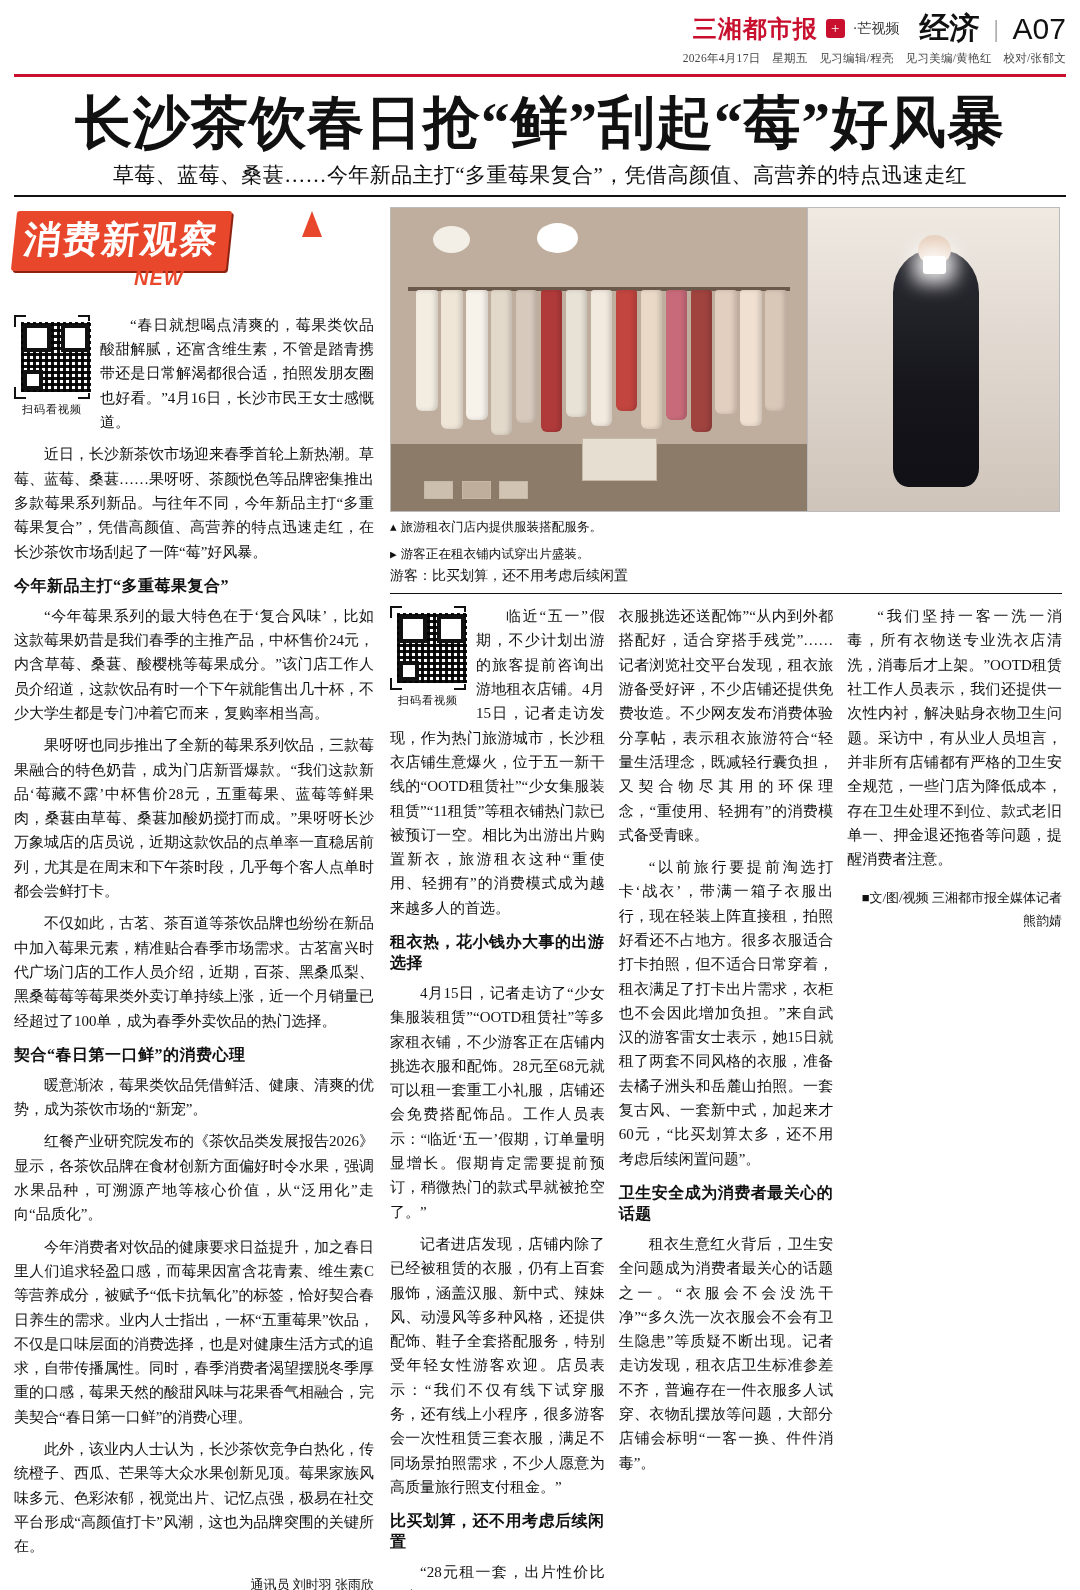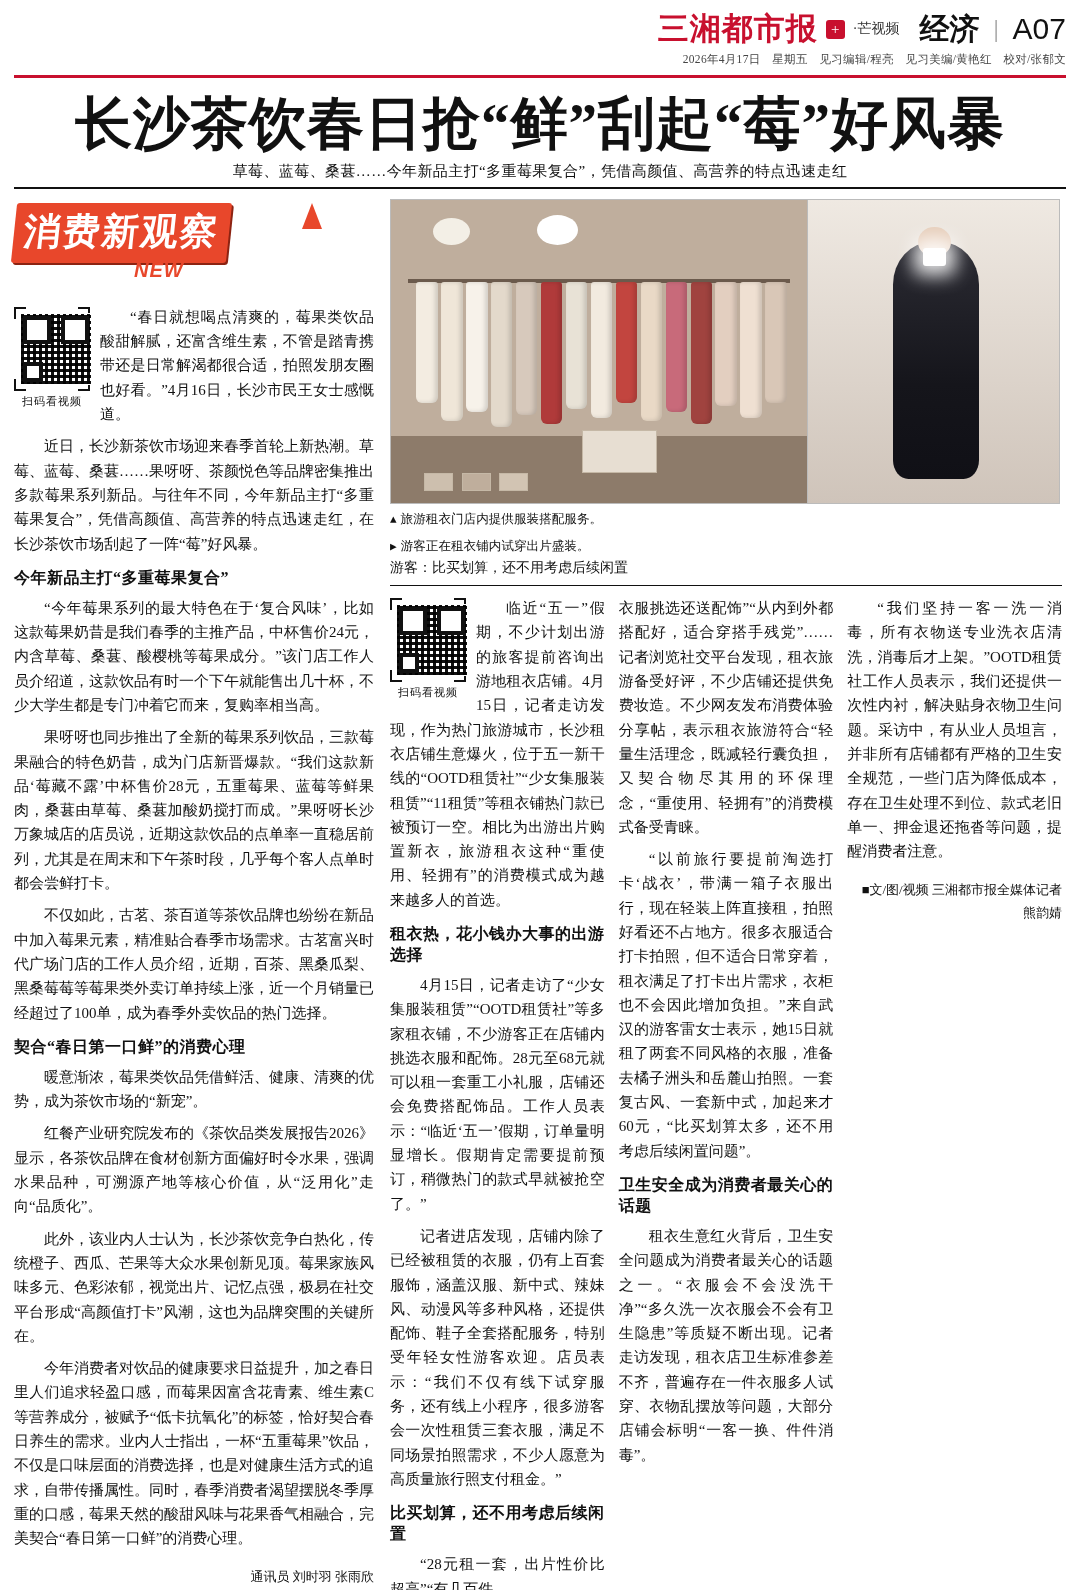--- a/index.html
+++ b/index.html
@@ -14,21 +14,21 @@
   }
   .page { width:1080px; height:1590px; position:relative; padding:0 14px; }
 
   
   .masthead {
     display:flex; align-items:flex-start; justify-content:flex-end;
     padding:8px 0 4px 0; border-bottom:none;
   }
   .mast-title {
     font-family:Liberation Sans, sans-serif;
-    font-size:31px; font-weight:bold; color:#c8102e; letter-spacing:1px;
+    font-size:24px; font-weight:bold; color:#c8102e; letter-spacing:1px;
   }
   .mast-badge {
     background:#c8102e; color:#fff; font-size:15px; width:19px; height:19px;
     display:inline-flex; align-items:center; justify-content:center; border-radius:3px;
   }
   .mast-sub { font-size:14px; color:#333; }
   .mast-section {
     font-size:30px; font-weight:bold; color:#111; padding-left:12px;
   }
   .mast-divider { color:#999; font-size:26px; padding:0 6px;}
@@ -41,21 +41,21 @@
 
   .rule-red { height:3px; background:#c8102e; margin:4px 0 0 0;}
 
   
   .headline {
     font-family:"Liberation Serif", serif;
     font-weight:bold; font-size:57px; line-height:1.12;
     letter-spacing:1px; color:#111; text-align:center; margin:14px 0 6px 0;
   }
   .subhead {
-    font-size:15px; color:#111; text-align:center; letter-spacing:.4px;
+    font-size:21px; color:#111; text-align:center; letter-spacing:.4px;
     margin-bottom:6px;
   }
   .rule-thin { height:2px; background:#111; margin:4px 0 10px 0; }
 
   
   .grid { display:flex; gap:16px; }
   .col-left { width:360px; }
   .col-right { width:672px; }
 
   
@@ -214,22 +214,22 @@
       <p class="body">近日，长沙新茶饮市场迎来春季首轮上新热潮。草莓、蓝莓、桑葚……果呀呀、茶颜悦色等品牌密集推出多款莓果系列新品。与往年不同，今年新品主打“多重莓果复合”，凭借高颜值、高营养的特点迅速走红，在长沙茶饮市场刮起了一阵“莓”好风暴。</p>
 
       <h3 class="sub">今年新品主打“多重莓果复合”</h3>
       <p class="body">“今年莓果系列的最大特色在于‘复合风味’，比如这款莓果奶昔是我们春季的主推产品，中杯售价24元，内含草莓、桑葚、酸樱桃等莓果成分。”该门店工作人员介绍道，这款饮品有时一个下午就能售出几十杯，不少大学生都是专门冲着它而来，复购率相当高。</p>
       <p class="body">果呀呀也同步推出了全新的莓果系列饮品，三款莓果融合的特色奶昔，成为门店新晋爆款。“我们这款新品‘莓藏不露’中杯售价28元，五重莓果、蓝莓等鲜果肉，桑葚由草莓、桑葚加酸奶搅打而成。”果呀呀长沙万象城店的店员说，近期这款饮品的点单率一直稳居前列，尤其是在周末和下午茶时段，几乎每个客人点单时都会尝鲜打卡。</p>
       <p class="body">不仅如此，古茗、茶百道等茶饮品牌也纷纷在新品中加入莓果元素，精准贴合春季市场需求。古茗富兴时代广场门店的工作人员介绍，近期，百茶、黑桑瓜梨、黑桑莓莓等莓果类外卖订单持续上涨，近一个月销量已经超过了100单，成为春季外卖饮品的热门选择。</p>
 
       <h3 class="sub">契合“春日第一口鲜”的消费心理</h3>
       <p class="body">暖意渐浓，莓果类饮品凭借鲜活、健康、清爽的优势，成为茶饮市场的“新宠”。</p>
       <p class="body">红餐产业研究院发布的《茶饮品类发展报告2026》显示，各茶饮品牌在食材创新方面偏好时令水果，强调水果品种，可溯源产地等核心价值，从“泛用化”走向“品质化”。</p>
+      <p class="body">今年消费者对饮品的健康要求日益提升，加之春日里人们追求轻盈口感，而莓果因富含花青素、维生素C等营养成分，被赋予“低卡抗氧化”的标签，恰好契合春日养生的需求。业内人士指出，一杯“五重莓果”饮品，不仅是口味层面的消费选择，也是对健康生活方式的追求，自带传播属性。同时，春季消费者渴望摆脱冬季厚重的口感，莓果天然的酸甜风味与花果香气相融合，完美契合“春日第一口鲜”的消费心理。</p>
       <p class="body">此外，该业内人士认为，长沙茶饮竞争白热化，传统橙子、西瓜、芒果等大众水果创新见顶。莓果家族风味多元、色彩浓郁，视觉出片、记忆点强，极易在社交平台形成“高颜值打卡”风潮，这也为品牌突围的关键所在。</p>
-      <p class="body">今年消费者对饮品的健康要求日益提升，加之春日里人们追求轻盈口感，而莓果因富含花青素、维生素C等营养成分，被赋予“低卡抗氧化”的标签，恰好契合春日养生的需求。业内人士指出，一杯“五重莓果”饮品，不仅是口味层面的消费选择，也是对健康生活方式的追求，自带传播属性。同时，春季消费者渴望摆脱冬季厚重的口感，莓果天然的酸甜风味与花果香气相融合，完美契合“春日第一口鲜”的消费心理。</p>
 
       <div class="byline">
         <div>通讯员 刘时羽 张雨欣</div>
         <div>■文/视频 三湘都市报全媒体记者 卜岚</div>
       </div>
     </div>
 
     <div class="col-right">
 
       <div class="photo-row">

